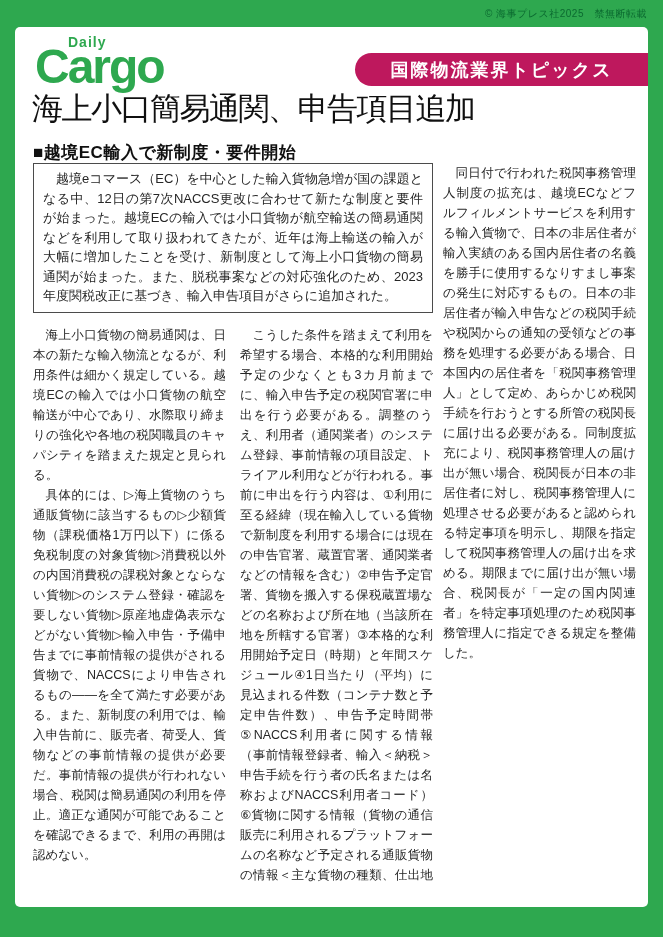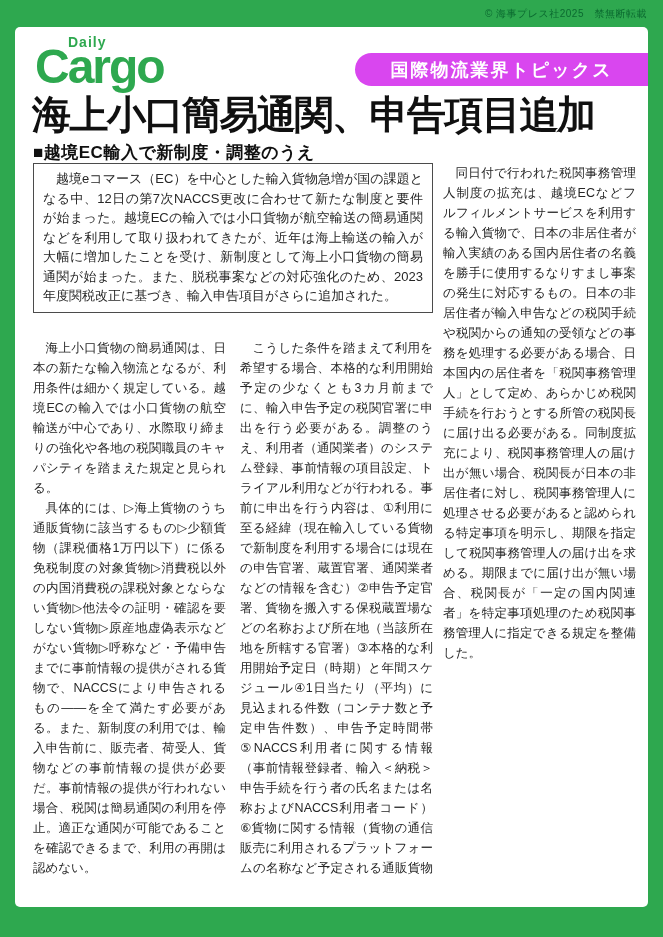--- a/index.html
+++ b/index.html
@@ -23,47 +23,47 @@
     position:absolute;left:33px;top:6px;
     font-size:14px;font-weight:bold;color:#2EA84F;letter-spacing:1px;
   }
   .logo-cargo{
     font-size:48px;font-weight:800;color:#2EA84F;letter-spacing:-2px;
     margin-top:14px;
   }
   
   .badge{
     position:absolute;right:0;top:26px;width:293px;height:33px;
-    background:#d946ef;border-radius:17px 0 0 17px;
+    background:#be185d;border-radius:17px 0 0 17px;
     display:flex;align-items:center;justify-content:center;
     color:#ffffff;font-size:18px;font-weight:bold;letter-spacing:2px;
   }
   .headline{
     position:absolute;left:17px;top:61px;
-    font-size:39px;font-weight:700;color:#101010;letter-spacing:-1.5px;
+    font-size:31px;font-weight:400;color:#101010;letter-spacing:-1.5px;
     white-space:nowrap;
   }
   .subhead{
     position:absolute;left:18px;top:114px;
     font-size:17px;font-weight:bold;color:#101010;letter-spacing:.5px;
     white-space:nowrap;
   }
   .content{
     position:absolute;left:18px;right:12px;top:136px;bottom:12px;
     display:flex;gap:10px;overflow:hidden;
   }
   .left-sec{width:400px;display:flex;flex-direction:column;}
   .lead-box{
     border:1px solid #4b4b4b;
     padding:5px 9px 6px 9px;
     font-size:13px;line-height:19.5px;text-align:justify;color:#262626;
   }
   .lead-box p{margin:0;text-indent:1em;}
   .left-columns{
-    flex:1;margin-top:25px;
+    flex:1;margin-top:12px;
     column-count:2;column-gap:14px;column-fill:auto;
     font-size:12.5px;line-height:20px;text-align:justify;color:#262626;
     overflow:hidden;
   }
   .right-col{
     width:193px;
     font-size:12.5px;line-height:20px;text-align:justify;color:#262626;
     overflow:hidden;
   }
   .body-p{margin:0;text-indent:1em;}
@@ -79,31 +79,31 @@
     <span class="logo-daily">Daily</span>
     <div class="logo-cargo">Cargo</div>
   </div>
 
   <div class="badge">
     <span>国際物流業界トピックス</span>
   </div>
 
   <h1 class="headline" style="margin:0;">海上小口簡易通関、申告項目追加</h1>
 
-  <div class="subhead">■越境EC輸入で新制度・調整のうえ</div>
+  <div class="subhead">■越境EC輸入で新制度・要件開始</div>
 
   <div class="content">
 
     <div class="left-sec">
       <div class="lead-box">
         <p>越境eコマース（EC）を中心とした輸入貨物急増が国の課題となる中、12日の第7次NACCS更改に合わせて新たな制度と要件が始まった。越境ECの輸入では小口貨物が航空輸送の簡易通関などを利用して取り扱われてきたが、近年は海上輸送の輸入が大幅に増加したことを受け、新制度として海上小口貨物の簡易通関が始まった。また、脱税事案などの対応強化のため、2023年度関税改正に基づき、輸入申告項目がさらに追加された。</p>
       </div>
       <div class="left-columns">
         <p class="body-p">海上小口貨物の簡易通関は、日本の新たな輸入物流となるが、利用条件は細かく規定している。越境ECの輸入では小口貨物の航空輸送が中心であり、水際取り締まりの強化や各地の税関職員のキャパシティを踏まえた規定と見られる。</p>
-        <p class="body-p">具体的には、▷海上貨物のうち通販貨物に該当するもの▷少額貨物（課税価格1万円以下）に係る免税制度の対象貨物▷消費税以外の内国消費税の課税対象とならない貨物▷他法令の証明・確認を要しない貨物▷原産地虚偽表示などがない貨物▷呼称など・予備申告までに事前情報の提供がされる貨物で、NACCSにより申告されるもの——を全て満たす必要がある。また、新制度の利用では、輸入申告前に、販売者、荷受人、貨物などの事前情報の提供が必要だ。事前情報の提供が行われない場合、税関は簡易通関の利用を停止。適正な通関が可能であることを確認できるまで、利用の再開は認めない。</p>
+        <p class="body-p">具体的には、▷海上貨物のうち通販貨物に該当するもの▷少額貨物（課税価格1万円以下）に係る免税制度の対象貨物▷消費税以外の内国消費税の課税対象とならない貨物▷のシステム登録・確認を要しない貨物▷原産地虚偽表示などがない貨物▷輸入申告・予備申告までに事前情報の提供がされる貨物で、NACCSにより申告されるもの——を全て満たす必要がある。また、新制度の利用では、輸入申告前に、販売者、荷受人、貨物などの事前情報の提供が必要だ。事前情報の提供が行われない場合、税関は簡易通関の利用を停止。適正な通関が可能であることを確認できるまで、利用の再開は認めない。</p>
         <p class="body-p">こうした条件を踏まえて利用を希望する場合、本格的な利用開始予定の少なくとも3カ月前までに、輸入申告予定の税関官署に申出を行う必要がある。調整のうえ、利用者（通関業者）のシステム登録、事前情報の項目設定、トライアル利用などが行われる。事前に申出を行う内容は、①利用に至る経緯（現在輸入している貨物で新制度を利用する場合には現在の申告官署、蔵置官署、通関業者などの情報を含む）②申告予定官署、貨物を搬入する保税蔵置場などの名称および所在地（当該所在地を所轄する官署）③本格的な利用開始予定日（時期）と年間スケジュール④1日当たり（平均）に見込まれる件数（コンテナ数と予定申告件数）、申告予定時間帯⑤NACCS利用者に関する情報（事前情報登録者、輸入＜納税＞申告手続を行う者の氏名または名称およびNACCS利用者コード）⑥貨物に関する情報（貨物の通信販売に利用されるプラットフォームの名称など予定される通販貨物の情報＜主な貨物の種類、仕出地など＞およびその販売者などに関する情報）⑦販売者または荷受人から（プラットフォームを提供する者を介し）運送または通関の依頼を受託した者（フォワーダーなど）に関する情報（運送または通関の依頼を受託した者の氏名または名称、住所および連絡先）⑧検査・貨物確認に関する情報（現場検査または検査場検査のいずれを希望するか、検査開始時間、通関業者の対応人員などの見込み）——の8点とした。トライアルの期間や件数などは申告予定税関が申出者と調整し、トライアル期間は、必要に応じて延長する。トライアルで問題がなければ、新制度の本格的な利用が認められる。</p>
       </div>
     </div>
 
     <div class="right-col">
       <p class="body-p">同日付で行われた税関事務管理人制度の拡充は、越境ECなどフルフィルメントサービスを利用する輸入貨物で、日本の非居住者が輸入実績のある国内居住者の名義を勝手に使用するなりすまし事案の発生に対応するもの。日本の非居住者が輸入申告などの税関手続や税関からの通知の受領などの事務を処理する必要がある場合、日本国内の居住者を「税関事務管理人」として定め、あらかじめ税関手続を行おうとする所管の税関長に届け出る必要がある。同制度拡充により、税関事務管理人の届け出が無い場合、税関長が日本の非居住者に対し、税関事務管理人に処理させる必要があると認められる特定事項を明示し、期限を指定して税関事務管理人の届け出を求める。期限までに届け出が無い場合、税関長が「一定の国内関連者」を特定事項処理のため税関事務管理人に指定できる規定を整備した。</p>
     </div>
 
   </div>
 </div>

